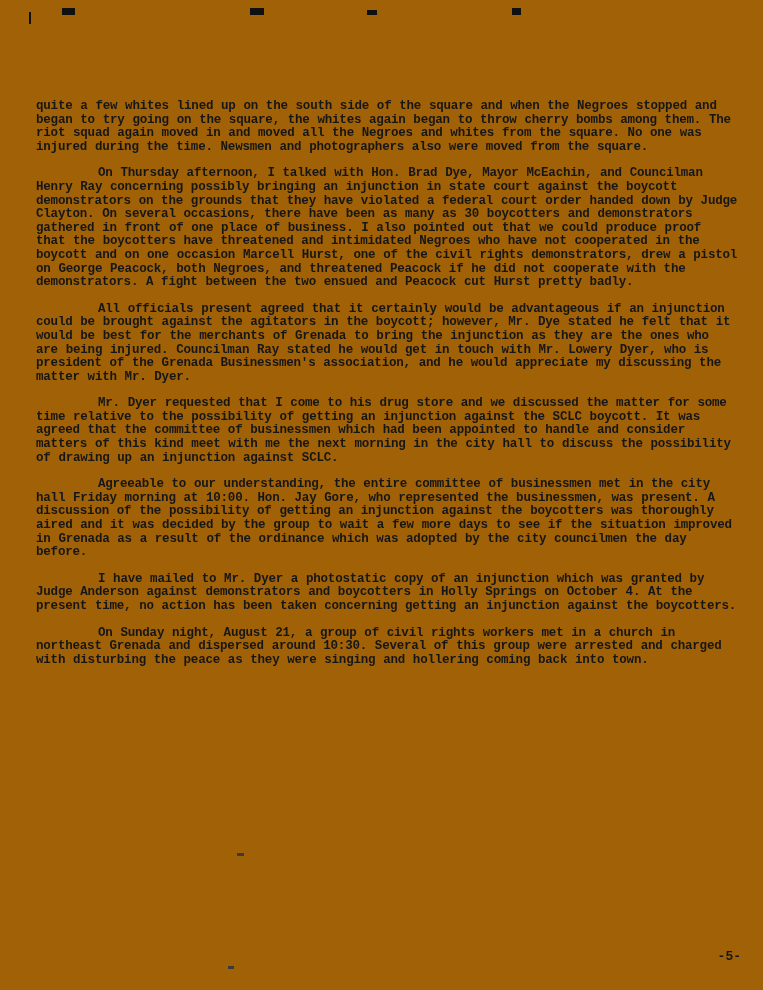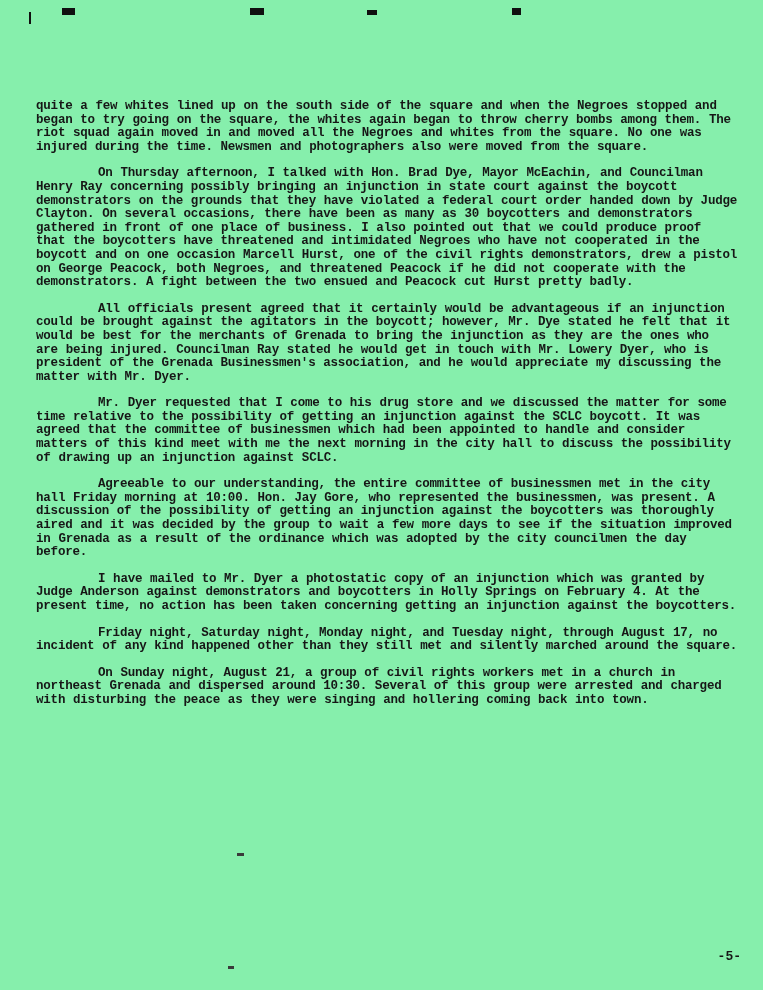--- a/index.html
+++ b/index.html
@@ -5,21 +5,21 @@
   html, body {
     margin: 0;
     padding: 0;
     background: #d8d8d4;
   }
   .page {
     position: relative;
     width: 763px;
     height: 990px;
     margin: 0 auto;
-    background: #86efac;
+    background: #a16207;
     overflow: hidden;
     font-family: "Liberation Mono", "DejaVu Sans Mono", monospace;
     color: #161616;
   }
   .text-block {
     position: absolute;
     left: 36px;
     top: 100px;
     width: 702px;
     font-size: 12.5px;
@@ -67,20 +67,19 @@
   <div class="mark mark-5"></div>
   <div class="mark speck-1"></div>
   <div class="mark speck-2"></div>
 
   <div class="text-block">
     <p>quite a few whites lined up on the south side of the square and when the Negroes stopped and began to try going on the square, the whites again began to throw cherry bombs among them.  The riot squad again moved in and moved all the Negroes and whites from the square. No one was injured during the time.  Newsmen and photographers also were moved from the square.</p>
     <p class="indent">On Thursday afternoon, I talked with Hon. Brad Dye, Mayor McEachin, and Councilman Henry Ray concerning possibly bringing an injunction in state court against the boycott demonstrators on the grounds that they have violated a federal court order handed down by Judge Clayton.  On several occasions, there have been as many as 30 boycotters and demonstrators gathered in front of one place of business.  I also pointed out that we could produce proof that the boycotters have threatened and intimidated Negroes who have not cooperated in the boycott and on one occasion Marcell Hurst, one of the civil rights demonstrators, drew a pistol on George Peacock, both Negroes, and threatened Peacock if he did not cooperate with the demonstrators.  A fight between the two ensued and Peacock cut Hurst pretty badly.</p>
     <p class="indent">All officials present agreed that it certainly would be advantageous if an injunction could be brought against the agitators in the boycott; however, Mr. Dye stated he felt that it would be best for the merchants of Grenada to bring the injunction as they are the ones who are being injured.  Councilman Ray stated he would get in touch with Mr. Lowery Dyer, who is president of the Grenada Businessmen's association, and he would appreciate my discussing the matter with Mr. Dyer.</p>
     <p class="indent">Mr. Dyer requested that I come to his drug store and we discussed the matter for some time relative to the possibility of getting an injunction against the SCLC boycott.  It was agreed that the committee of businessmen which had been appointed to handle and consider matters of this kind meet with me the next morning in the city hall to discuss the possibility of drawing up an injunction against SCLC.</p>
     <p class="indent">Agreeable to our understanding, the entire committee of businessmen met in the city hall Friday morning at 10:00.  Hon. Jay Gore, who represented the businessmen, was present.  A discussion of the possibility of getting an injunction against the boycotters was thoroughly aired and it was decided by the group to wait a few more days to see if the situation improved in Grenada as a result of the ordinance which was adopted by the city councilmen the day before.</p>
-    <p class="indent">I have mailed to Mr. Dyer a photostatic copy of an injunction which was granted by Judge Anderson against demonstrators and boycotters in Holly Springs on February 4. At the present time, no action has been taken concerning getting an injunction against the boycotters.</p>
-    <p class="indent">Friday night, Saturday night, Monday night, and Tuesday night, through August 17, no incident of any kind happened other than they still met and silently marched around the square.</p>
+    <p class="indent">I have mailed to Mr. Dyer a photostatic copy of an injunction which was granted by Judge Anderson against demonstrators and boycotters in Holly Springs on October 4. At the present time, no action has been taken concerning getting an injunction against the boycotters.</p>
     <p class="indent">On Sunday night, August 21, a group of civil rights workers met in a church in northeast Grenada and dispersed around 10:30.  Several of this group were arrested and charged with disturbing the peace as they were singing and hollering coming back into town.</p>
   </div>
 
   <div class="page-number">-5-</div>
 
 </div>
 
 </body></html>

